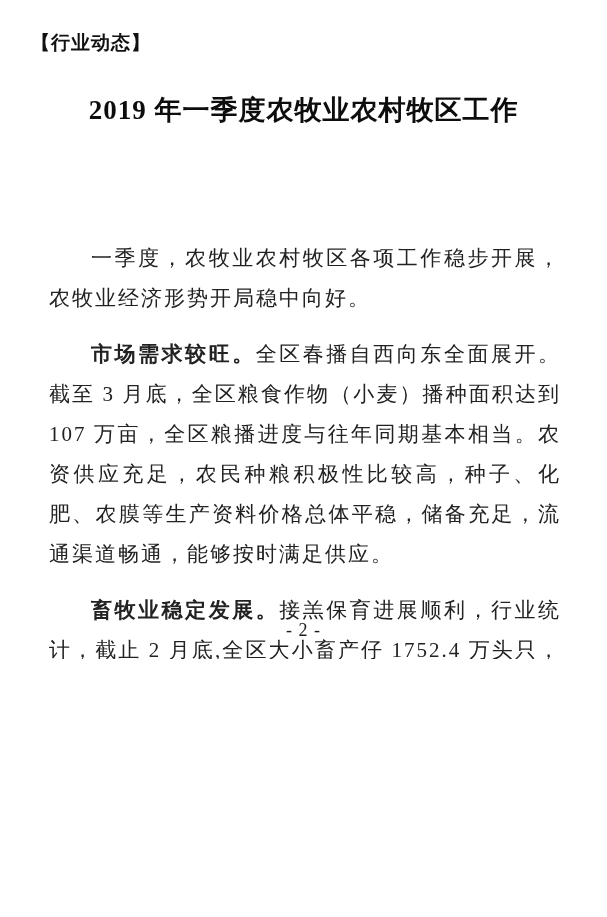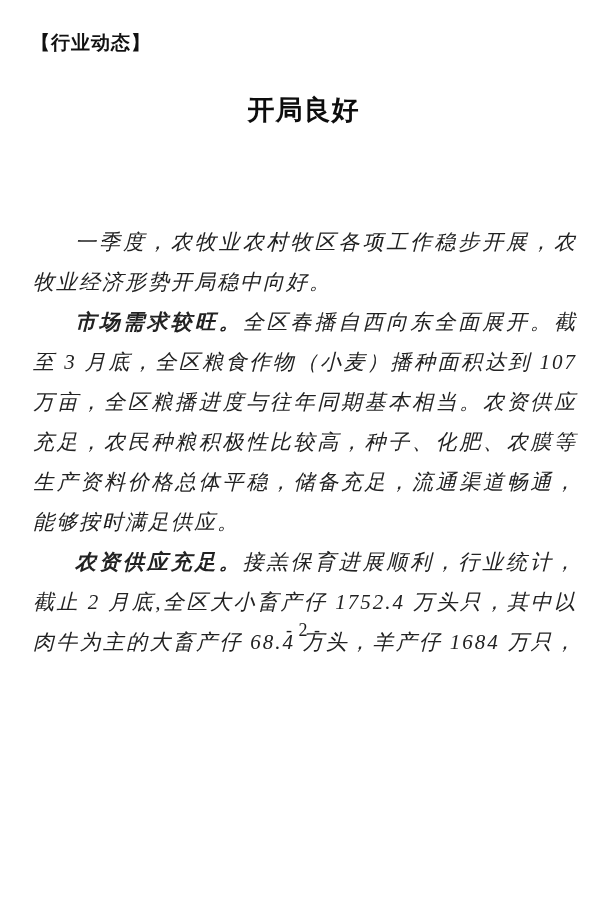--- a/index.html
+++ b/index.html
@@ -48,23 +48,22 @@
     left: 33px;
     right: 30px;
     font-size: 21px;
     line-height: 40px;
     text-align: justify;
     letter-spacing: 2px;
     color: #222222;
   }
 
   .content p {
-    margin: 0;
+    margin: 16px;
     text-indent: 2em;
-    font-style: italic;
   }
 
   .para-lead {
     font-weight: bold;
   }
 
   .page-number {
     position: absolute;
     bottom: 18px;
     left: 0;
@@ -76,26 +75,26 @@
   }
 </style>
 </head>
 <body>
 
 <div class="page">
 
   <div class="section-tag">【行业动态】</div>
 
   <div class="doc-title">
-    <div>开局良好</div>
+    <div>2019 年一季度农牧业农村牧区工作</div>
   </div>
 
   <div class="content">
     <p><span class="para-lead"></span><span>一季度，农牧业农村牧区各项工作稳步开展，农牧业经济形势开局稳中向好。</span></p>
 
     <p><span class="para-lead">市场需求较旺。</span><span>全区春播自西向东全面展开。截至 3 月底，全区粮食作物（小麦）播种面积达到 107 万亩，全区粮播进度与往年同期基本相当。农资供应充足，农民种粮积极性比较高，种子、化肥、农膜等生产资料价格总体平稳，储备充足，流通渠道畅通，能够按时满足供应。</span></p>
 
-    <p><span class="para-lead">农资供应充足。</span><span>接羔保育进展顺利，行业统计，截止 2 月底,全区大小畜产仔 1752.4 万头只，其中以肉牛为主的大畜产仔 68.4 万头，羊产仔 1684 万只，仔畜成活率继续保持在 98%以上。肉类产量平稳价格上涨，全区肉类产量 41.4 万吨，牛肉、羊肉、猪肉产量分别达到 7.9 万吨、13.3 万吨和 24.8 万吨；牛奶产量 56.2 万吨。牛肉和羊肉平均价格分别同比上涨 7.83%和 11.25%, 处于历史较好时期，市场需求较旺，养殖户生产积极性较高。</span></p>
+    <p><span class="para-lead">畜牧业稳定发展。</span><span>接羔保育进展顺利，行业统计，截止 2 月底,全区大小畜产仔 1752.4 万头只，其中以肉牛为主的大畜产仔 68.4 万头，羊产仔 1684 万只，仔畜成活率继续保持在 98%以上。肉类产量平稳价格上涨，全区肉类产量 41.4 万吨，牛肉、羊肉、猪肉产量分别达到 7.9 万吨、13.3 万吨和 24.8 万吨；牛奶产量 56.2 万吨。牛肉和羊肉平均价格分别同比上涨 7.83%和 11.25%, 处于历史较好时期，市场需求较旺，养殖户生产积极性较高。</span></p>
   </div>
 
   <div class="page-number">- 2 -</div>
 
 </div>
 
 </body></html>

